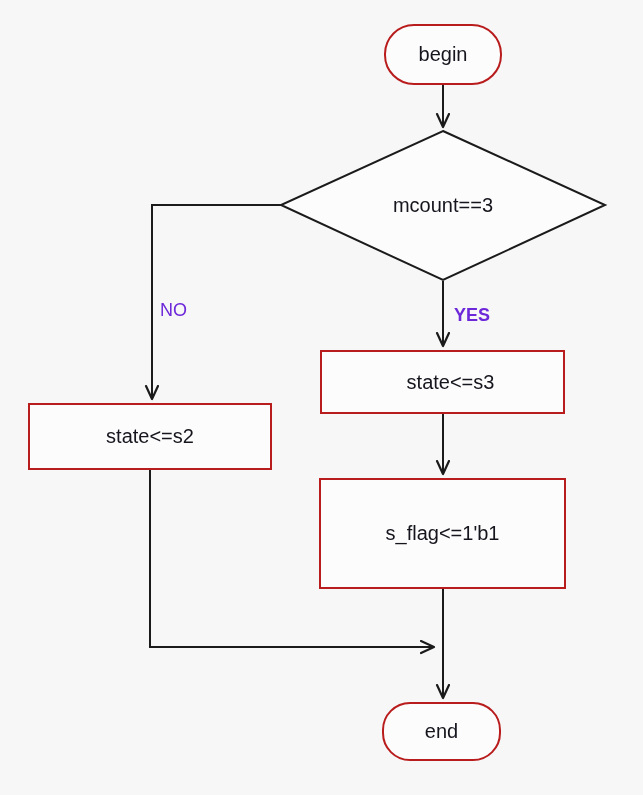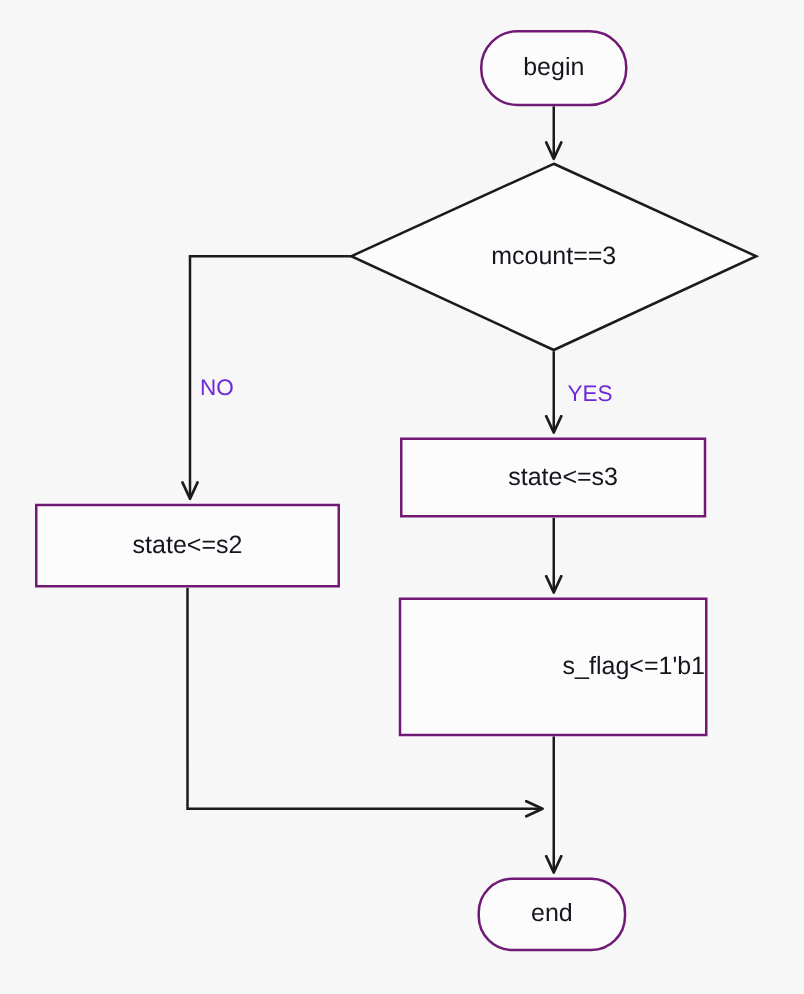--- a/index.html
+++ b/index.html
@@ -20,56 +20,56 @@
     position: absolute;
     left: 0;
     top: 0;
     width: 643px;
     height: 795px;
   }
   .node {
     position: absolute;
     box-sizing: border-box;
     background: #fcfcfc;
-    border: 2px solid #701a75;
+    border: 2px solid #b91c1c;
     display: flex;
     align-items: center;
     justify-content: center;
     font-size: 20px;
     text-align: center;
   }
   .terminator {
     border-radius: 30px;
   }
   .process {
     border-radius: 0;
   }
   .process.multiline {
-    justify-content: flex-end;
+    justify-content: center;
     gap: 12px;
   }
   .diamond-label {
     position: absolute;
     left: 281px;
     top: 131px;
     width: 324px;
     height: 149px;
     display: flex;
     align-items: center;
     justify-content: center;
     font-size: 20px;
     pointer-events: none;
   }
   .edge-label {
     position: absolute;
     font-size: 18px;
     color: #6d28d9;
   }
   #label-no  { left: 160px; top: 300px; }
-  #label-yes { left: 454px; top: 305px; }
+  #label-yes { left: 454px; top: 305px; font-weight: bold; }
 </style>
 </head>
 <body>
 
 <div id="canvas">
 
   <svg id="edges" viewBox="0 0 643 795" xmlns="http://www.w3.org/2000/svg">
     <defs>
       <marker id="arrow" markerWidth="9" markerHeight="8" refX="6.5" refY="3.5" orient="auto" markerUnits="strokeWidth">
         <path d="M0.5,0.5 L7,3.5 L0.5,6.5" fill="none" stroke="#1b1b1b" stroke-width="1.1" stroke-linecap="round" stroke-linejoin="round"></path>

